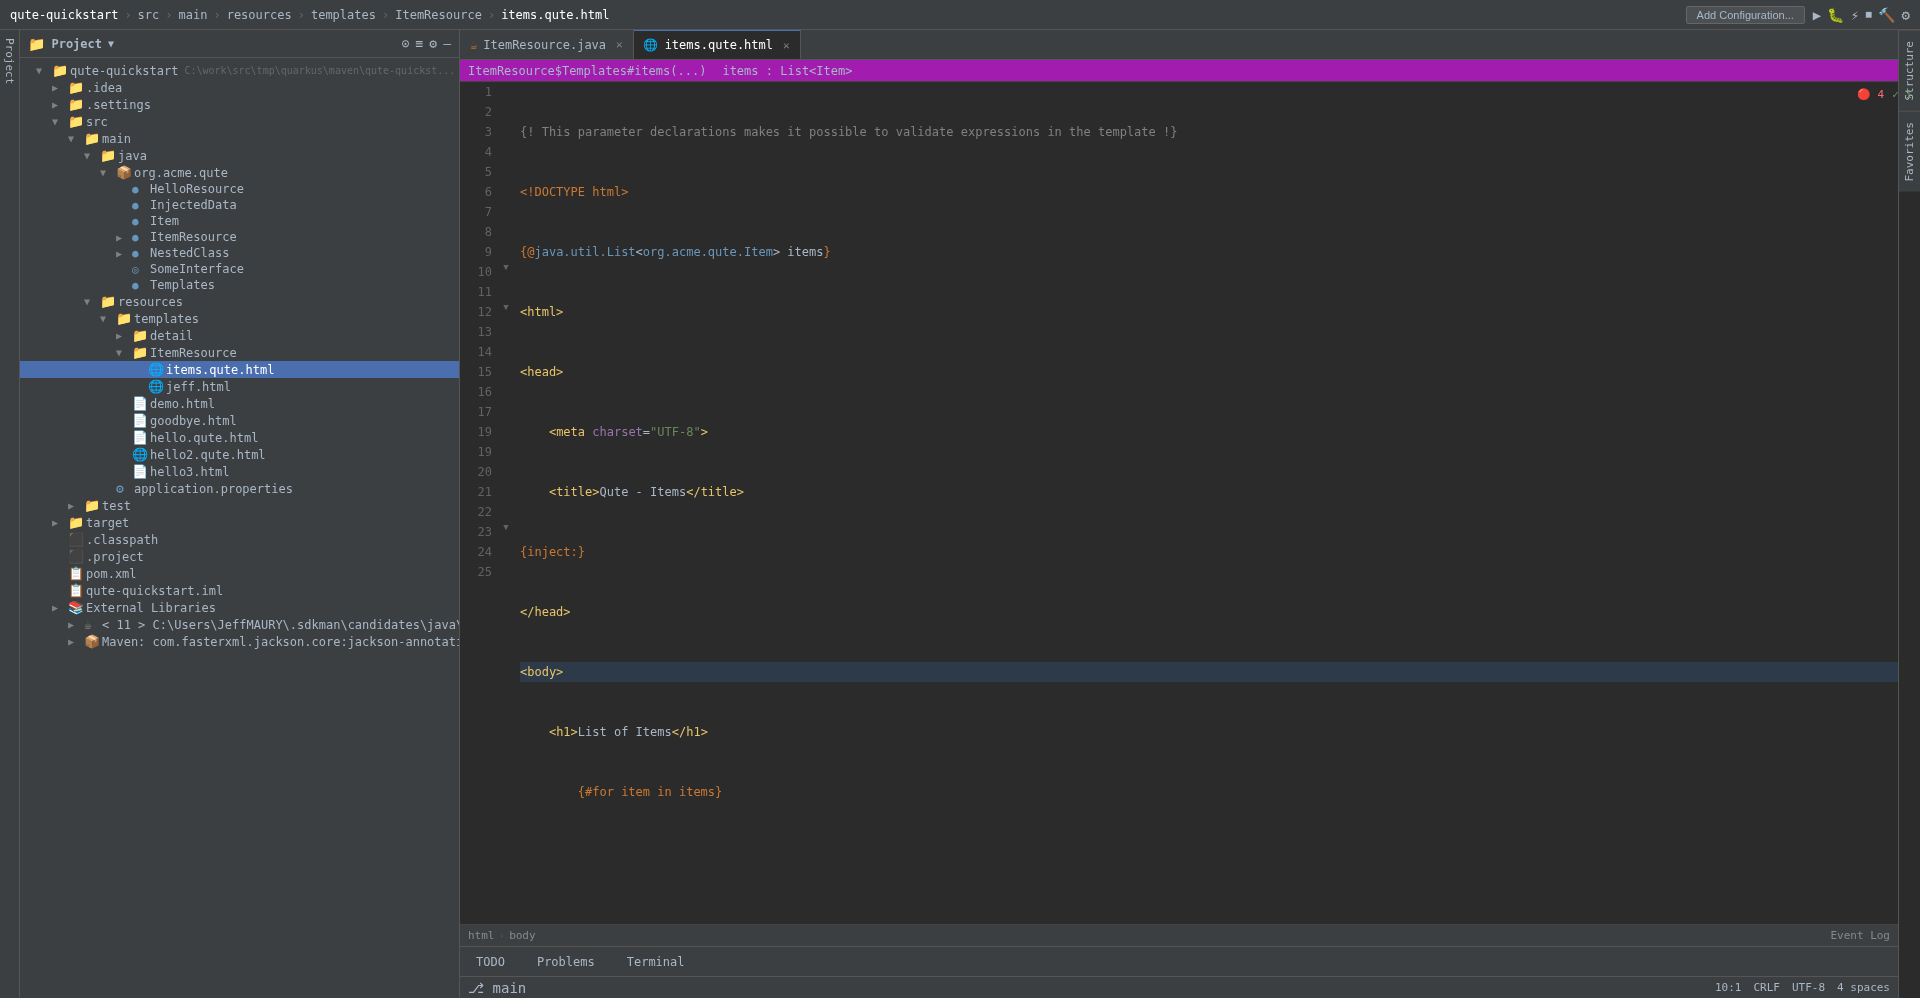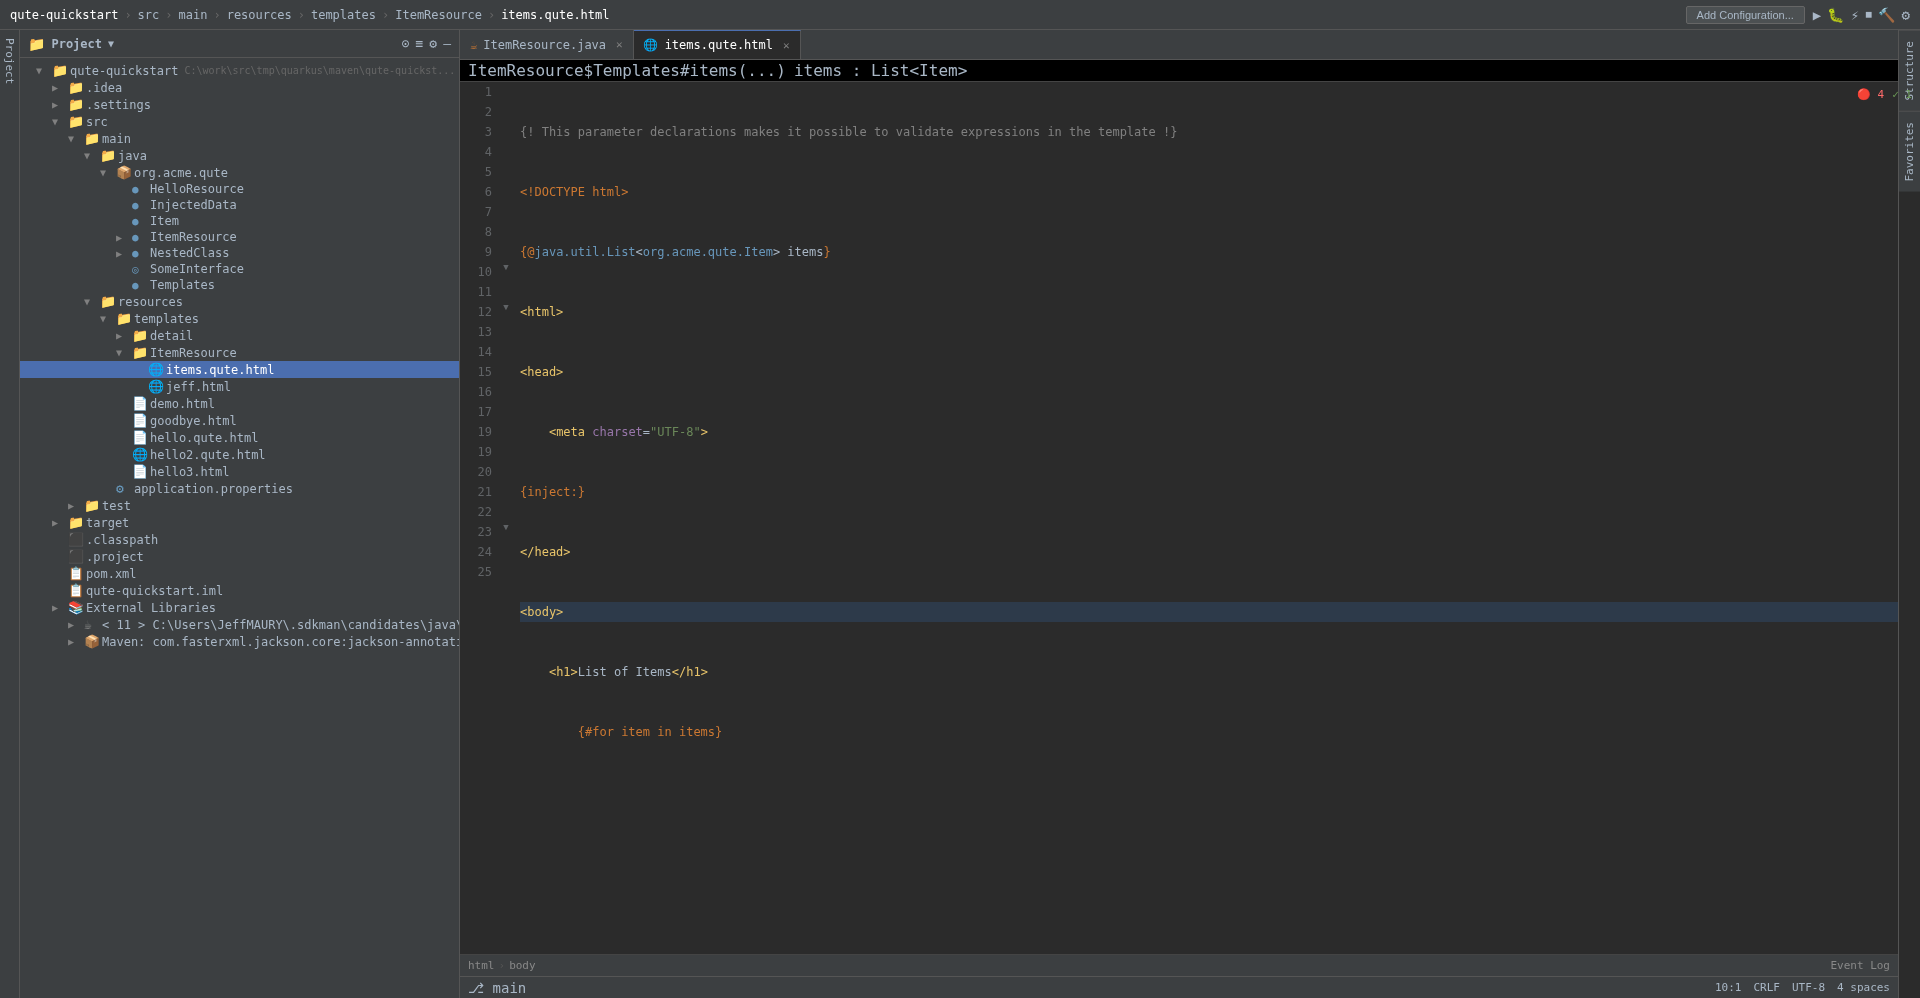--- a/index.html
+++ b/index.html
@@ -185,23 +185,23 @@
     }
     .tab-close {
       color: #808080;
       font-size: 11px;
       cursor: pointer;
       margin-left: 4px;
     }
 
     
     .breadcrumb-bar {
-      background: #000000;
+      background: #a21caf;
       padding: 2px 8px;
-      font-size: 16px;
+      font-size: 12px;
       color: #888;
       border-bottom: 1px solid #444;
       display: flex;
       align-items: center;
       gap: 4px;
       height: 22px;
       flex-shrink: 0;
     }
     .breadcrumb-sep { color: #555; }
     .status-error { color: #ff6b6b; }
@@ -755,21 +755,21 @@
       <div class="tab active">
         <span style="color:#6a9ec4;">🌐</span>
         <span>items.qute.html</span>
         <span class="tab-close">✕</span>
       </div>
     </div>
 
     <div class="breadcrumb-bar">
       <span style="color:#a9b7c6;">ItemResource$Templates#items(...)</span>
       <br>
-      <span style="color:#a9b7c6; margin-left: 0;">items : List&lt;Item&gt;</span>
+      <span style="color:#a9b7c6; margin-left: 8px;">items : List&lt;Item&gt;</span>
     </div>
 
     <div style="position:absolute; top:88px; right:8px; display:flex; gap:8px; align-items:center; font-size:11px; z-index:10;">
       <span class="status-error">🔴 4</span>
       <span class="status-ok">✓ 1</span>
     </div>
 
     <div class="code-editor">
 
       <div class="line-numbers">
@@ -828,20 +828,21 @@
         <div style="height:20px;"></div>
       </div>
 
       <div class="code-content">
         <span class="code-line"><span class="c-comment">{! This parameter declarations makes it possible to validate expressions in the template !}</span></span>
         <span class="code-line"><span class="c-keyword">&lt;!DOCTYPE html&gt;</span></span>
         <span class="code-line"><span class="c-qute">{@</span><span class="c-special">java.util.List</span><span class="c-punct">&lt;</span><span class="c-special">org.acme.qute.Item</span><span class="c-punct">&gt;</span><span class="c-white"> items</span><span class="c-qute">}</span></span>
         <span class="code-line"><span class="c-tag">&lt;html&gt;</span></span>
         <span class="code-line"><span class="c-tag">&lt;head&gt;</span></span>
         <span class="code-line">    <span class="c-tag">&lt;meta</span> <span class="c-attr">charset</span><span class="c-punct">=</span><span class="c-string">"UTF-8"</span><span class="c-tag">&gt;</span></span>
+        <span class="code-line">    <span class="c-tag">&lt;title&gt;</span><span class="c-white">Qute - Items</span><span class="c-tag">&lt;/title&gt;</span></span>
         <span class="code-line"><span class="c-qute">{inject:}</span></span>
         <span class="code-line"><span class="c-tag">&lt;/head&gt;</span></span>
         <span class="code-line highlighted-blue"><span class="c-tag">&lt;body&gt;</span></span>
         <span class="code-line">    <span class="c-tag">&lt;h1&gt;</span><span class="c-white">List of Items</span><span class="c-tag">&lt;/h1&gt;</span></span>
         <span class="code-line">        <span class="c-qute">{#for item in items}</span></span>
         
         
         
         
         
@@ -854,20 +855,25 @@
       </div>
     </div>
 
     <div class="breadcrumb-bottom">
       <span>html</span>
       <span class="breadcrumb-sep">›</span>
       <span>body</span>
       <span style="margin-left:auto;">Event Log</span>
     </div>
 
+    <div class="bottom-panel">
+      <span class="bottom-tab">TODO</span>
+      <span class="bottom-tab">Problems</span>
+      <span class="bottom-tab">Terminal</span>
+    </div>
 
     <div class="status-bar">
       <div class="status-bar-left">
         <span style="font-size:14px;color:#a9b7c6;">⎇ main</span>
       </div>
       <div class="status-bar-right">
         <span>10:1</span>
         <span>CRLF</span>
         <span>UTF-8</span>
         <span>4 spaces</span>

